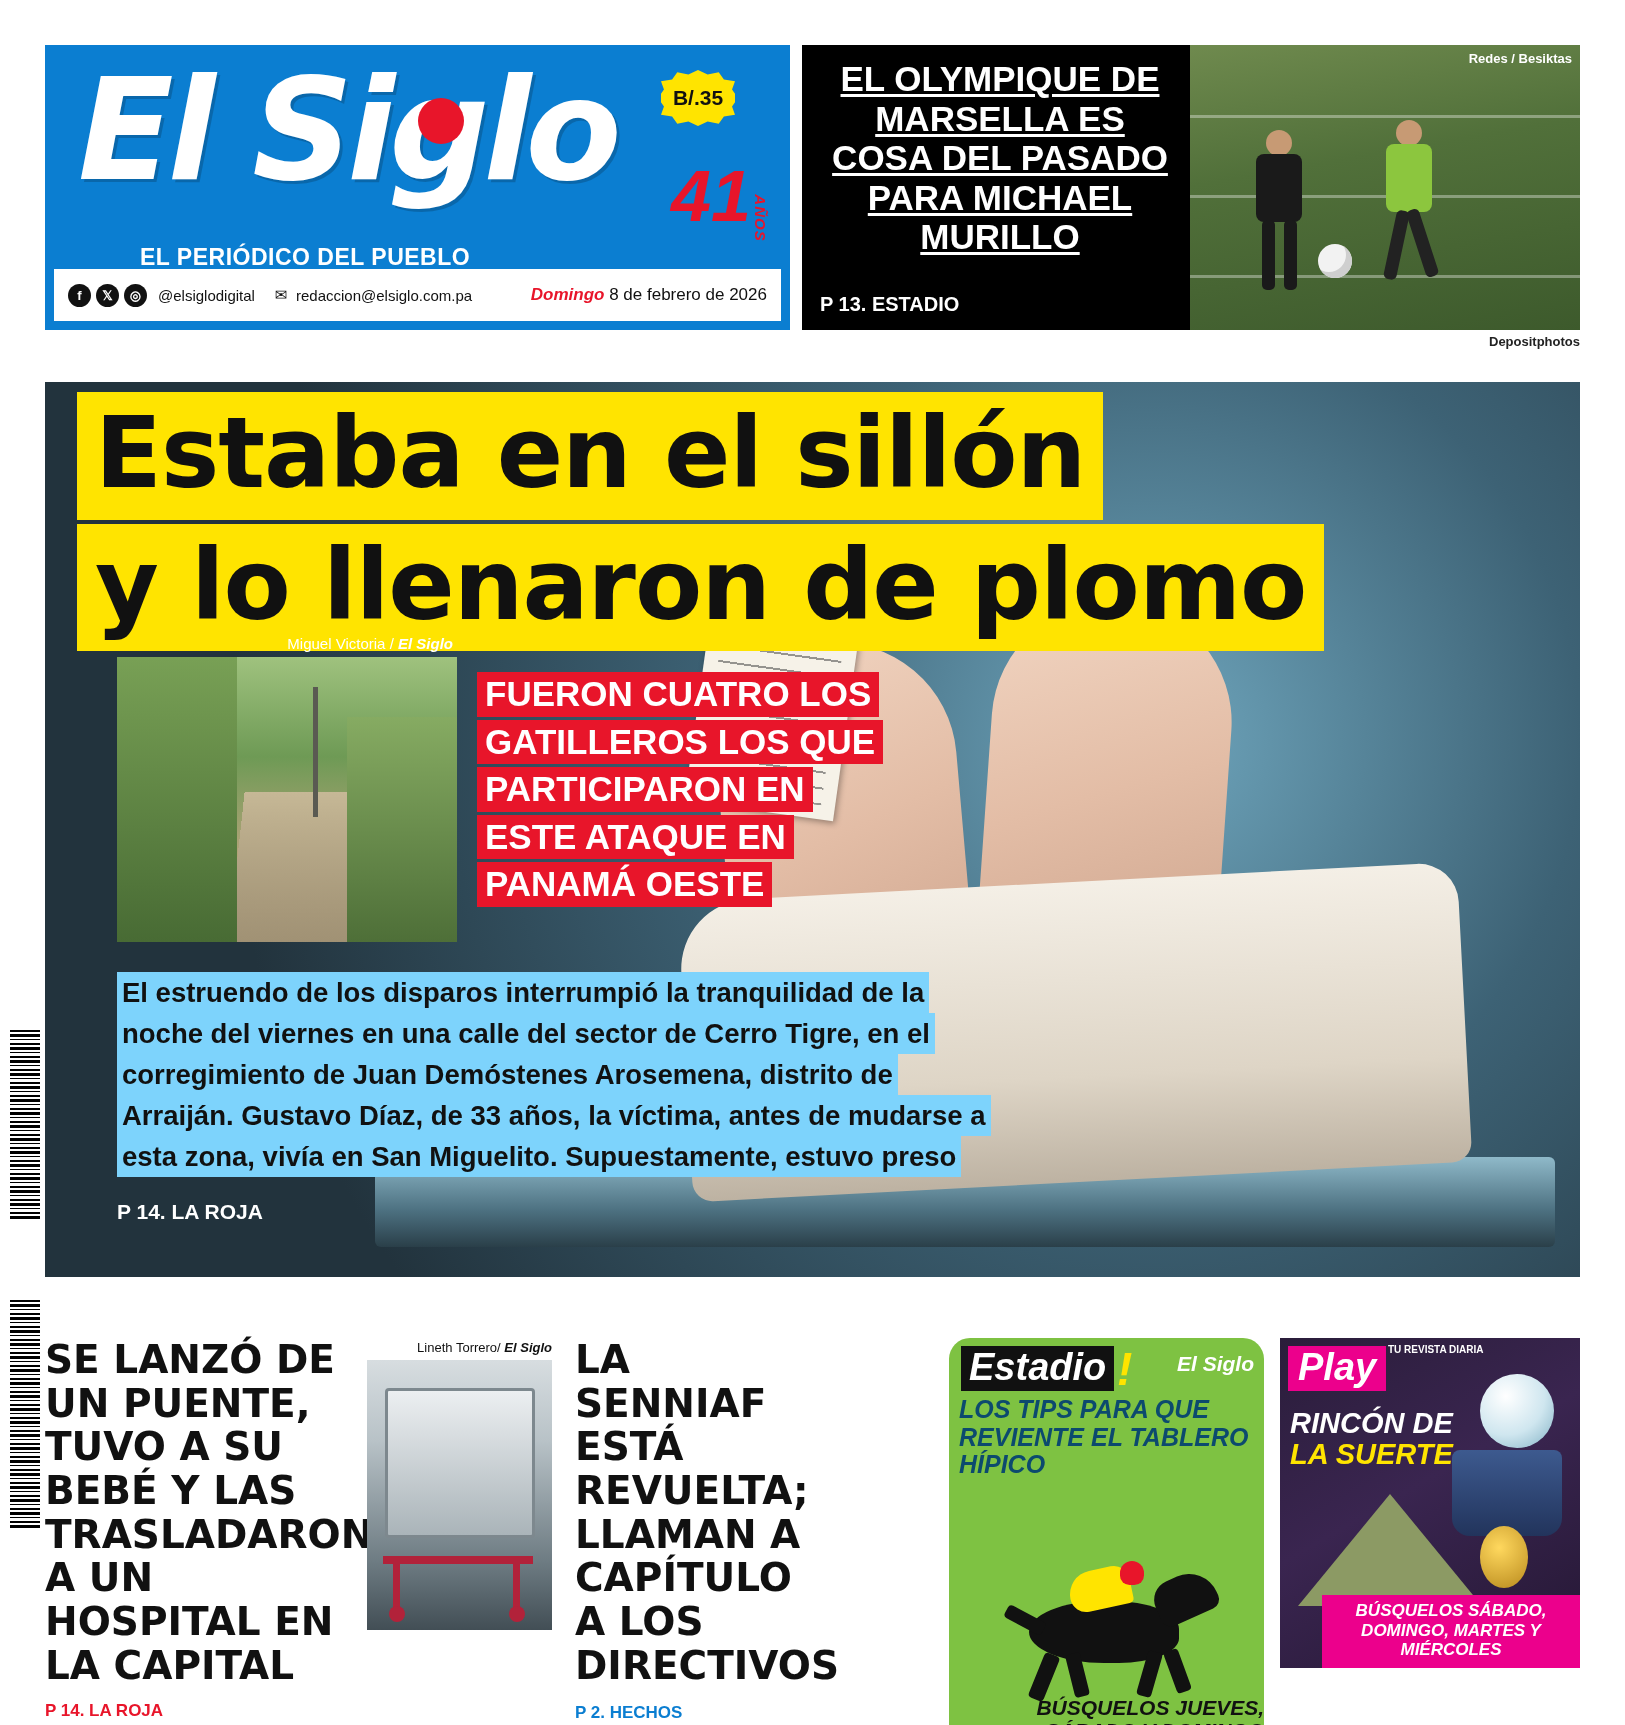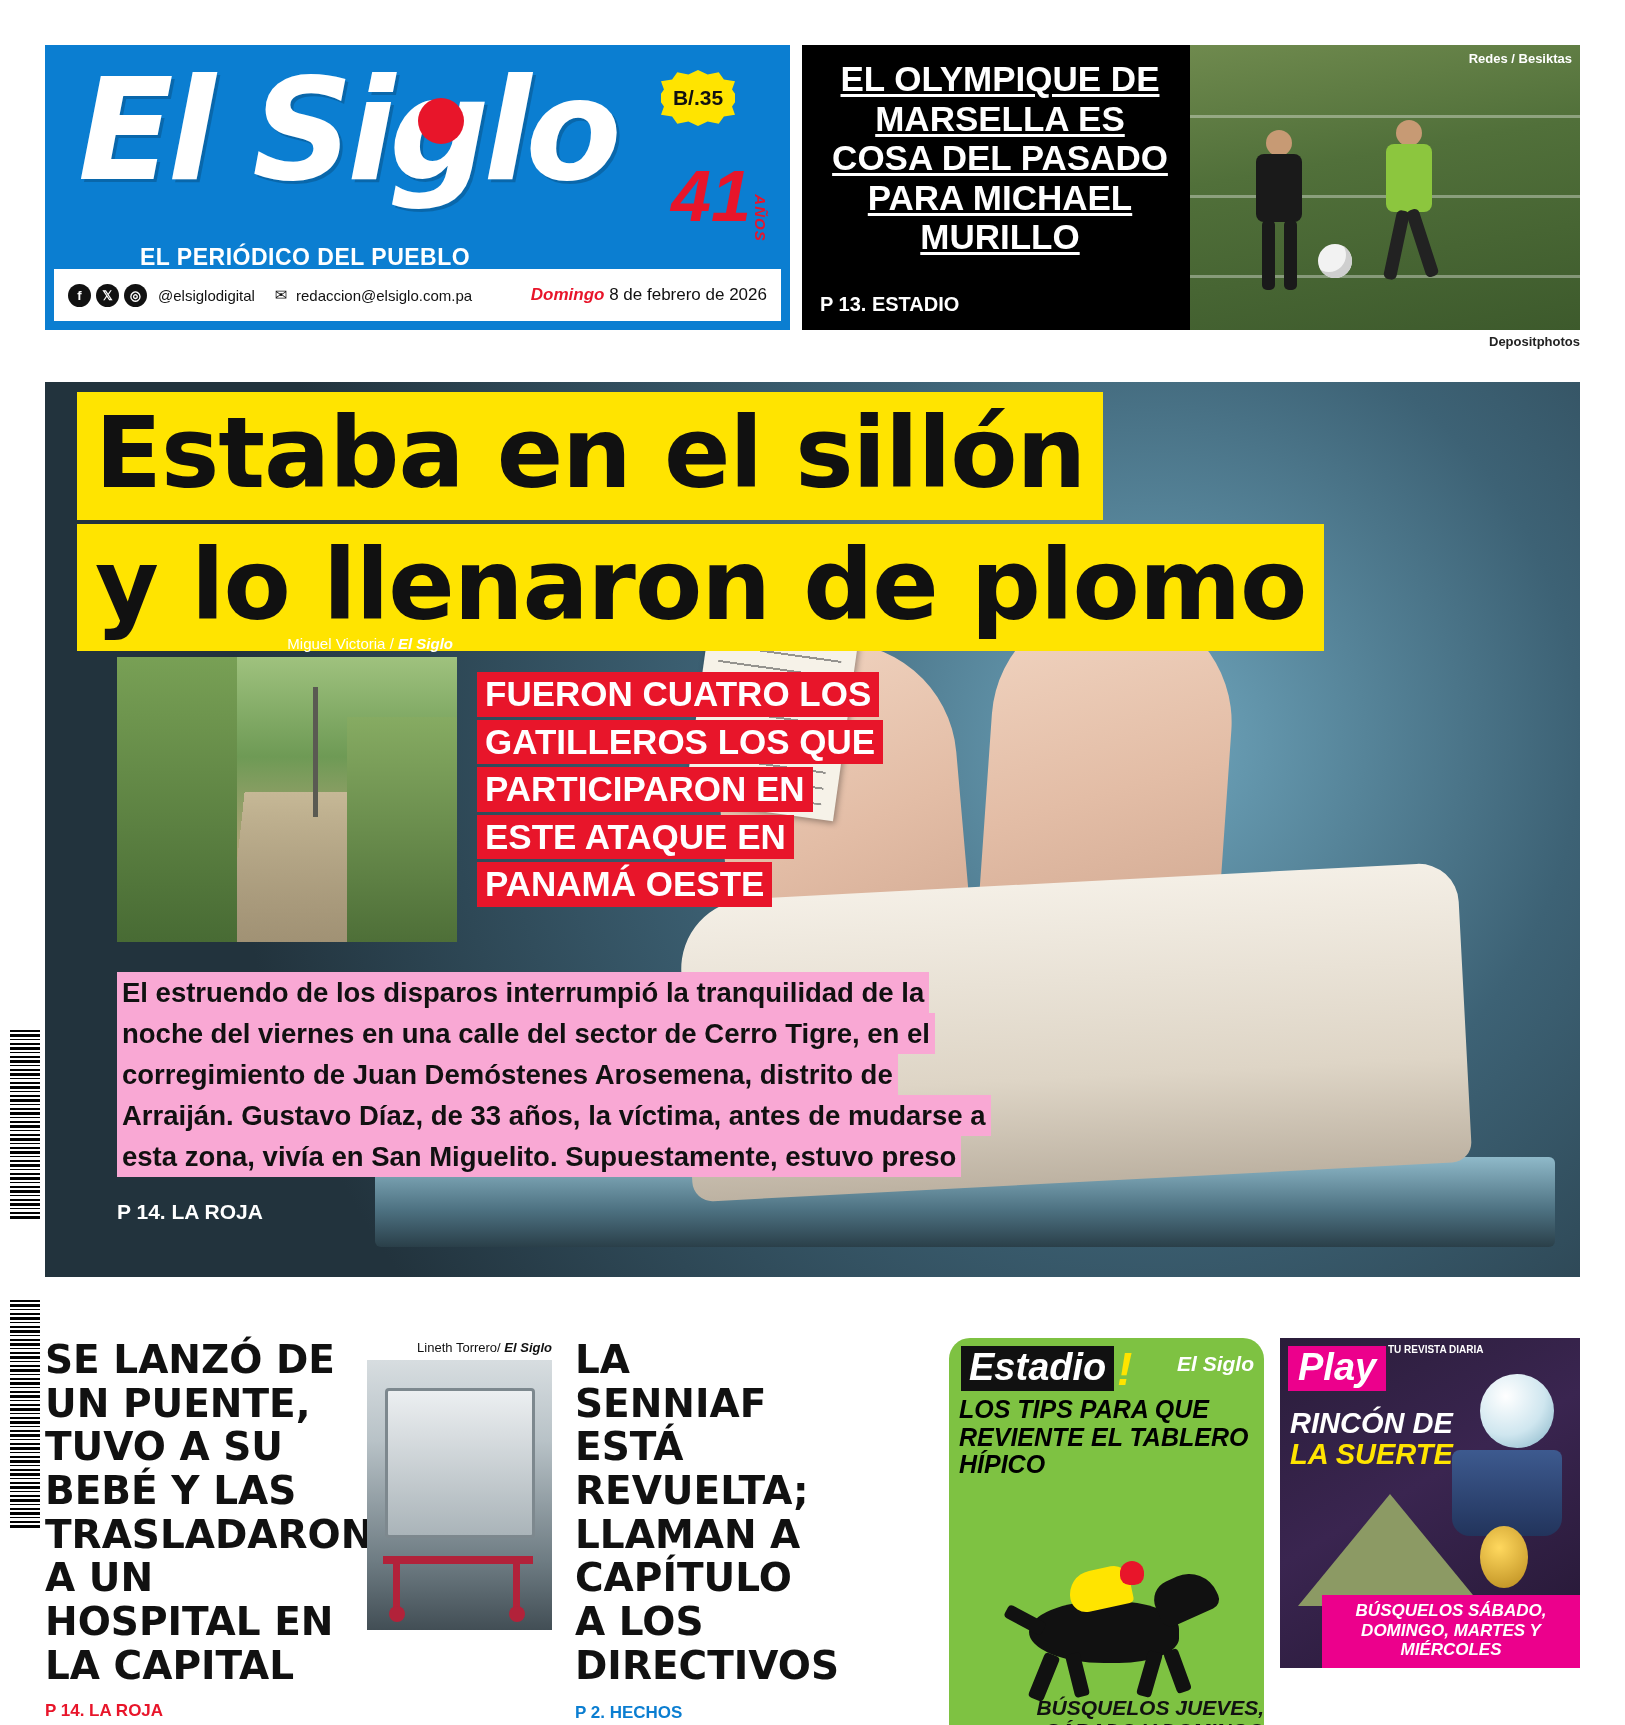--- a/index.html
+++ b/index.html
@@ -357,21 +357,21 @@
   }
 
   .lead-para {
     position: absolute;
     left: 72px; top: 590px;
     width: 880px;
   }
   .lead-para span {
     display: block;
     width: fit-content;
-    background: #f9a8d4;
+    background: #7dd3fc;
     color: #111;
     font-weight: bold;
     font-size: 27.5px;
     line-height: 1.42;
     padding: 1px 5px;
   }
   .main-kicker {
     position: absolute;
     left: 72px; top: 818px;
     color: #ffffff;
@@ -482,21 +482,21 @@
     position: absolute; left: 168px; top: 4px;
     color: #ffe400; font-style: italic; font-weight: bold; font-size: 46px;
   }
   .promo-estadio .elsiglo {
     position: absolute; right: 10px; top: 14px;
     color: #ffffff; font-weight: bold; font-style: italic; font-size: 21px;
   }
   .promo-estadio .tip {
     position: absolute; left: 10px; top: 58px;
     width: 295px;
-    color: #000000; font-weight: bold; font-style: italic;
+    color: #0c4a6e; font-weight: bold; font-style: italic;
     font-size: 25px; line-height: 1.1;
     text-transform: uppercase;
   }
   .horse {
     position: absolute;
     left: 25px; bottom: 52px;
     width: 270px; height: 135px;
   }
   .horse-body {
     position: absolute; left: 55px; top: 40px;

